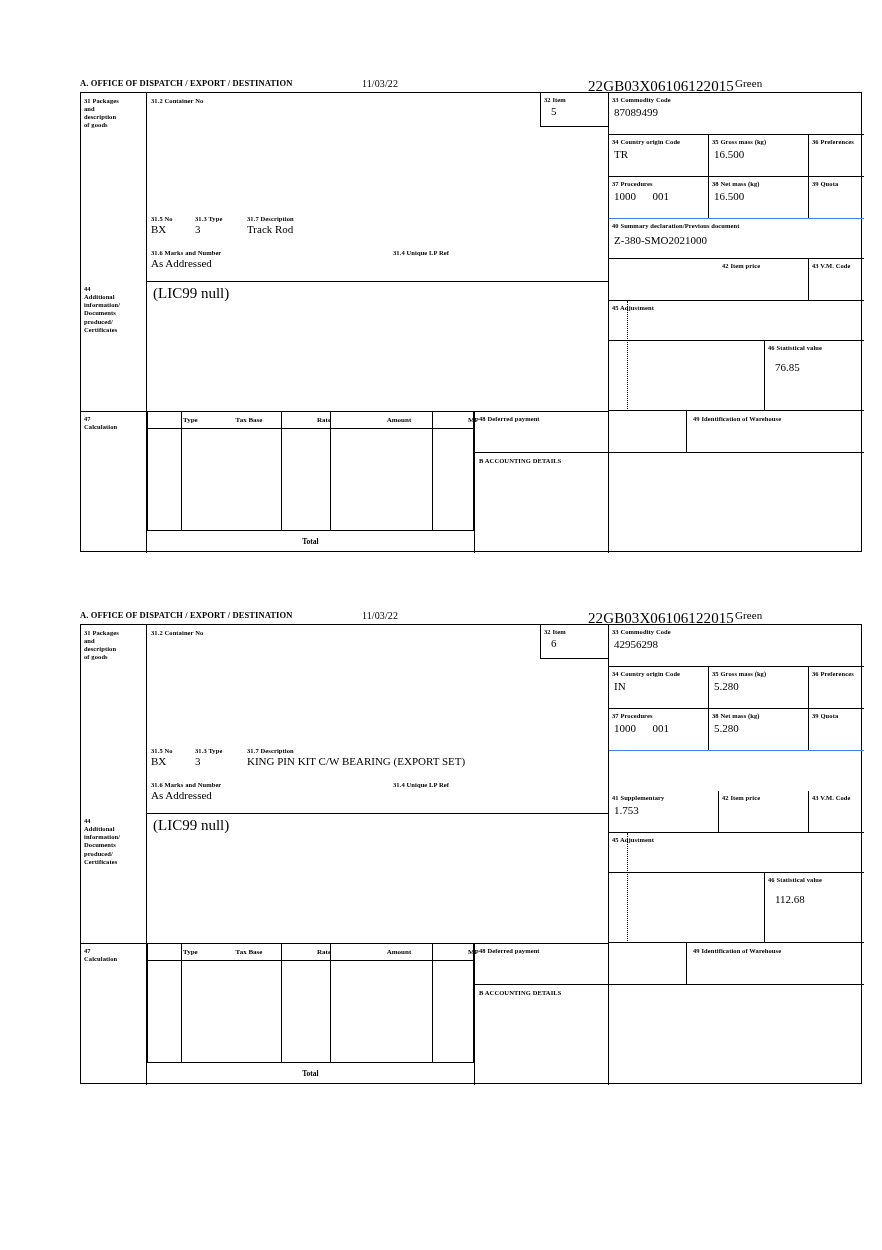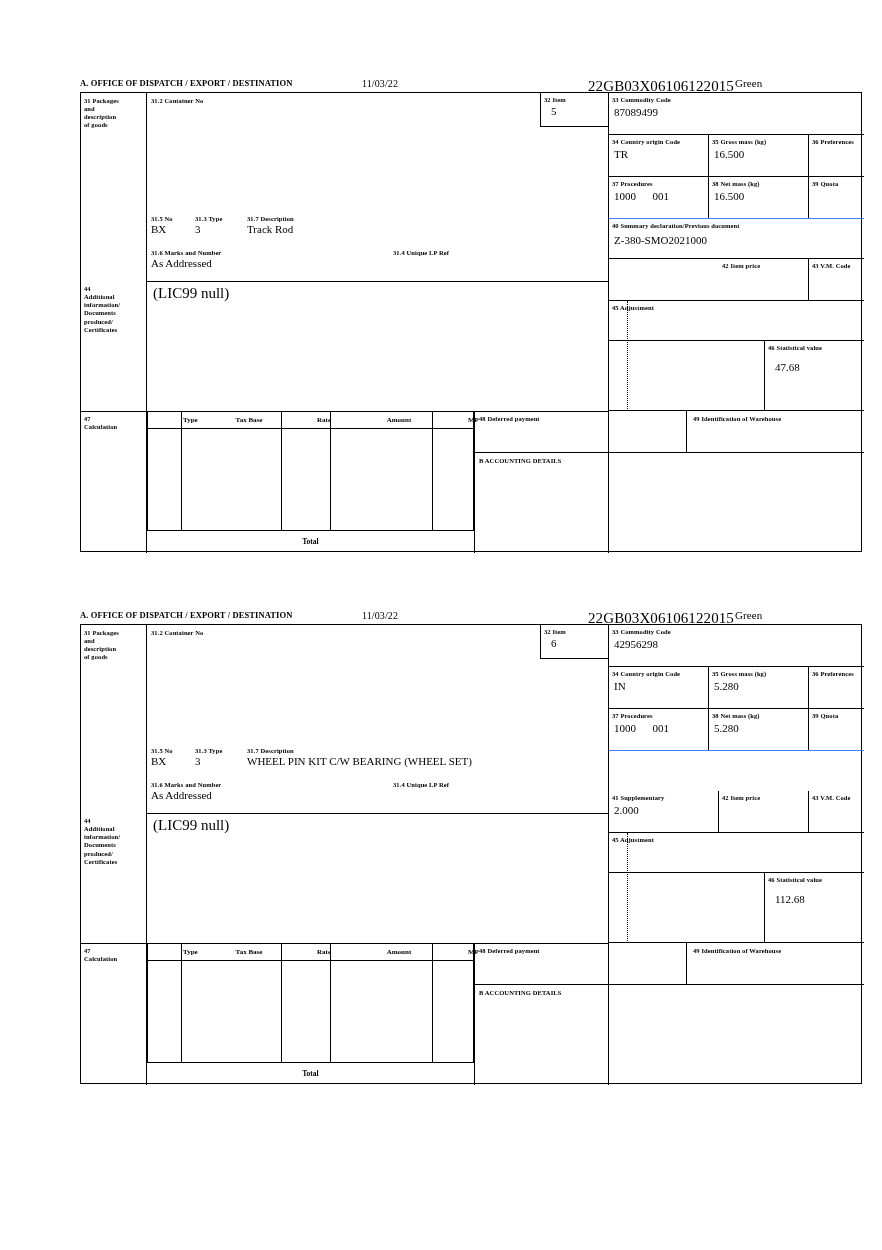--- a/index.html
+++ b/index.html
@@ -363,21 +363,21 @@
         <div class="rc-row r45">
           <div class="sub" style="left:0;width:255px;">
             <div class="lbl">45 Adjustment</div>
             <div class="val"></div>
           </div>
         </div>
 
         <div class="rc-row r46">
           <div class="sub" style="left:155px;width:100px;border-left:1px solid #000;">
             <div class="lbl">46 Statistical value</div>
-            <div class="val" style="top:20px;left:10px;">47.68</div>
+            <div class="val" style="top:20px;left:10px;">76.85</div>
           </div>
         </div>
 
         <div class="dotted"></div>
       </div>
 
       <div class="div44"></div>
       <div class="lic val">(LIC99 null)</div>
       <div class="div47"></div>
 
@@ -440,21 +440,21 @@
 Calculation</div>
       </div>
 
       <div class="mid31">
         <div class="lbl cno">31.2 Container No</div>
         <div class="lbl hdr-nos">31.5 No</div>
         <div class="lbl hdr-type">31.3 Type</div>
         <div class="lbl hdr-desc">31.7 Description</div>
         <div class="val v-no">BX</div>
         <div class="val v-type">3</div>
-        <div class="val v-desc">WHEEL PIN KIT C/W BEARING (WHEEL SET)</div>
+        <div class="val v-desc">KING PIN KIT C/W BEARING (EXPORT SET)</div>
         <div class="lbl hdr-marks">31.6 Marks and Number</div>
         <div class="val v-marks">As Addressed</div>
         <div class="lbl hdr-lpref">31.4 Unique LP Ref</div>
       </div>
 
       <div class="box32">
         <div class="lbl">32 Item</div>
         <div class="val">6</div>
       </div>
 
@@ -494,21 +494,21 @@
           <div class="sub" style="left:200px;width:55px;">
             <div class="lbl">39 Quota</div>
             <div class="val"></div>
           </div>
         </div>
 
 
         <div class="rc-row r41">
           <div class="sub br" style="left:0;width:110px;">
             <div class="lbl">41 Supplementary</div>
-            <div class="val">2.000</div>
+            <div class="val">1.753</div>
           </div>
           <div class="sub br" style="left:110px;width:90px;">
             <div class="lbl">42 Item price</div>
             <div class="val"></div>
           </div>
           <div class="sub" style="left:200px;width:55px;">
             <div class="lbl">43 V.M. Code</div>
             <div class="val"></div>
           </div>
         </div>

